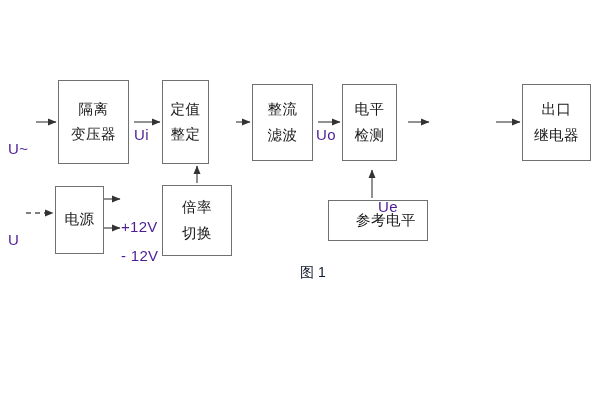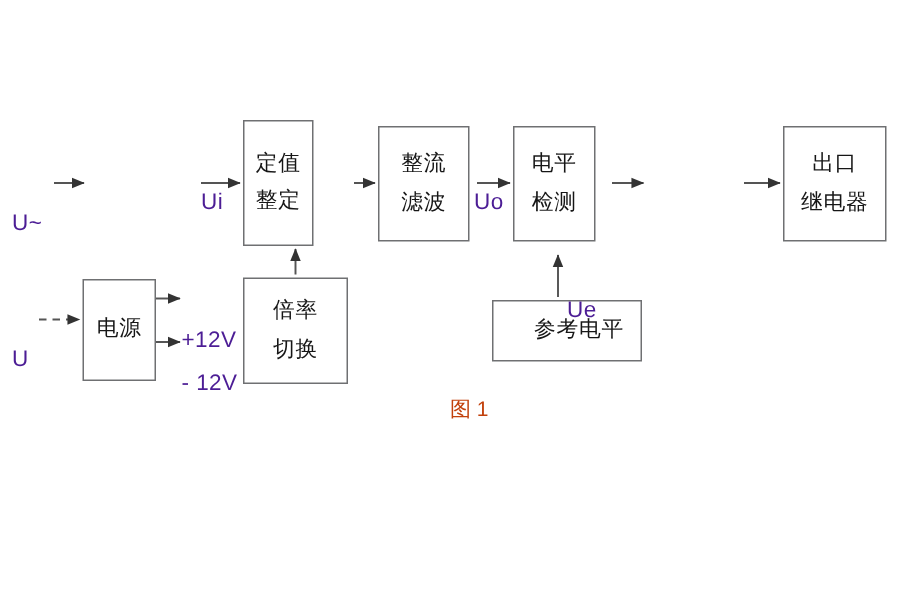--- a/index.html
+++ b/index.html
@@ -42,21 +42,21 @@
     position: absolute;
     font-size: 15px;
     color: #4c1d95;
     white-space: nowrap;
     letter-spacing: 0.3px;
     margin-top: 28px;
   }
   .caption {
     position: absolute;
     font-size: 14px;
-    color: #c2410c;
+    color: #0f172a;
     white-space: nowrap;
   }
   svg.lines {
     position: absolute;
     left: 0;
     top: 0;
     width: 600px;
     height: 400px;
     pointer-events: none;
   }
@@ -89,20 +89,24 @@
 
     <line x1="372" y1="198" x2="372" y2="170" stroke="#555" stroke-width="1.3" marker-end="url(#ah)"></line>
 
     <line x1="26" y1="213" x2="53" y2="213" stroke="#555" stroke-width="1.3" stroke-dasharray="5 4" marker-end="url(#ah)"></line>
 
     <line x1="104" y1="199" x2="120" y2="199" stroke="#555" stroke-width="1.3" marker-end="url(#ah)"></line>
 
     <line x1="104" y1="228" x2="120" y2="228" stroke="#555" stroke-width="1.3" marker-end="url(#ah)"></line>
   </svg>
 
+  <div class="box two" style="left:58px;top:80px;width:71px;height:84px;">
+    <span class="ln">隔离</span>
+    <span class="ln">变压器</span>
+  </div>
 
   <div class="box two" style="left:162px;top:80px;width:47px;height:84px;">
     <span class="ln">定值</span>
     <span class="ln">整定</span>
   </div>
 
   <div class="box two" style="left:252px;top:84px;width:61px;height:77px;">
     <span class="ln">整流</span>
     <span class="ln">滤波</span>
   </div>

